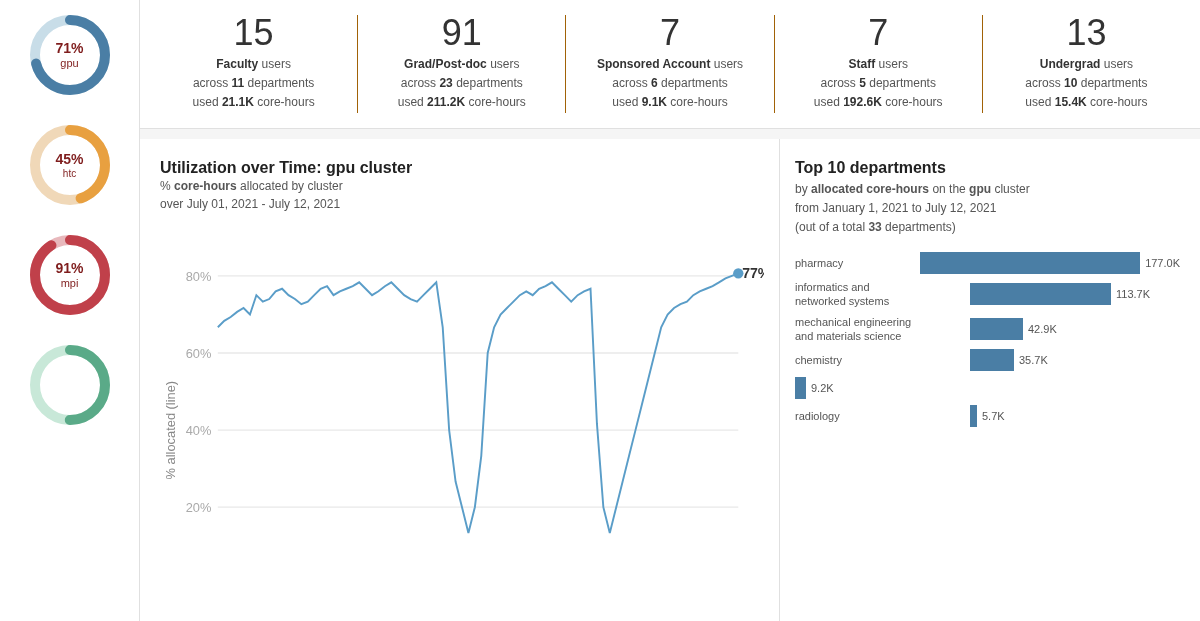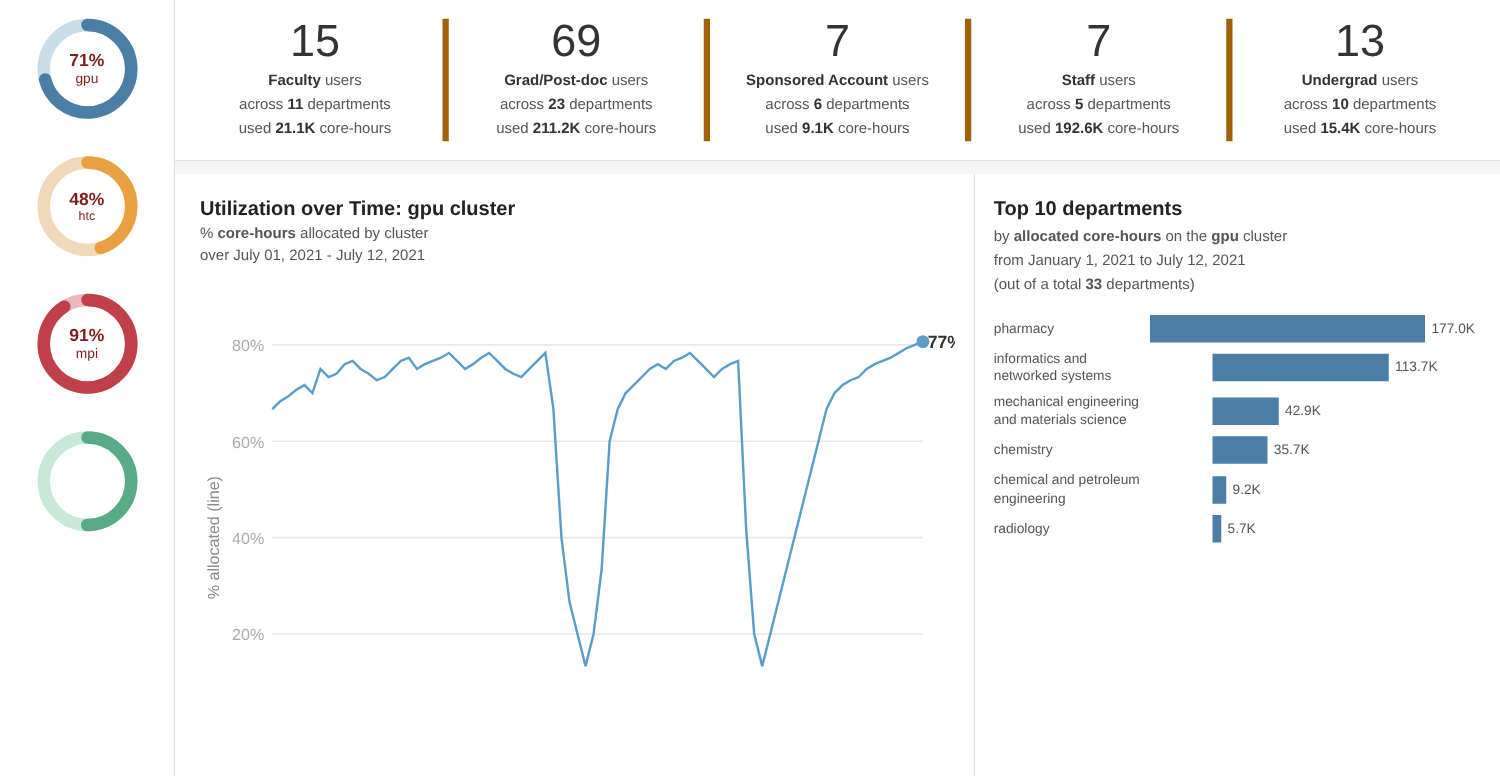--- a/index.html
+++ b/index.html
@@ -60,21 +60,21 @@
       background: #fff;
       border-bottom: 1px solid #e0e0e0;
       display: flex;
       justify-content: space-around;
       padding: 15px 10px;
     }
 
     .stat-item {
       text-align: center;
       flex: 1;
-      border-right: 5px solid #a16207;
+      border-right: 1px solid #a16207;
       padding: 0 10px;
     }
     .stat-item:last-child { border-right: none; }
 
     .stat-number {
       font-size: 36px;
       font-weight: 300;
       color: #333;
       line-height: 1;
       margin-bottom: 4px;
@@ -204,21 +204,21 @@
     </div>
   </div>
 
   <div class="donut-card">
     <div class="donut-wrapper">
       <svg width="90" height="90" viewBox="0 0 90 90">
         <circle cx="45" cy="45" r="35" fill="none" stroke="#f0d8b8" stroke-width="10"></circle>
         <circle cx="45" cy="45" r="35" fill="none" stroke="#e8a040" stroke-width="10" stroke-dasharray="99 220" stroke-linecap="round"></circle>
       </svg>
       <div class="donut-label">
-        <div>48%</div>
+        <div>45%</div>
         <div style="font-size:10px;font-weight:normal;">htc</div>
       </div>
     </div>
   </div>
 
   <div class="donut-card">
     <div class="donut-wrapper">
       <svg width="90" height="90" viewBox="0 0 90 90">
         <circle cx="45" cy="45" r="35" fill="none" stroke="#e8b8bc" stroke-width="10"></circle>
         <circle cx="45" cy="45" r="35" fill="none" stroke="#c0404a" stroke-width="10" stroke-dasharray="200 220" stroke-linecap="round"></circle>
@@ -250,21 +250,21 @@
     <div class="stat-item">
       <div class="stat-number">15</div>
       <div class="stat-desc">
         <strong>Faculty</strong> users<br>
         across <strong>11</strong> departments<br>
         used <strong>21.1K</strong> core-hours
       </div>
     </div>
 
     <div class="stat-item">
-      <div class="stat-number">69</div>
+      <div class="stat-number">91</div>
       <div class="stat-desc">
         <strong>Grad/Post-doc</strong> users<br>
         across <strong>23</strong> departments<br>
         used <strong>211.2K</strong> core-hours
       </div>
     </div>
 
     <div class="stat-item">
       <div class="stat-number">7</div>
       <div class="stat-desc">
@@ -374,21 +374,20 @@
 
       <div class="bar-row">
         <div class="bar-label">chemistry</div>
         <div class="bar-track">
           <div class="bar-fill" style="width: 44px;"></div>
           <div class="bar-value">35.7K</div>
         </div>
       </div>
 
       <div class="bar-row">
-        <div class="bar-label" style="line-height:1.3;">chemical and petroleum<br>engineering</div>
         <div class="bar-track">
           <div class="bar-fill" style="width: 11px;"></div>
           <div class="bar-value">9.2K</div>
         </div>
       </div>
 
       <div class="bar-row">
         <div class="bar-label">radiology</div>
         <div class="bar-track">
           <div class="bar-fill" style="width: 7px;"></div>

